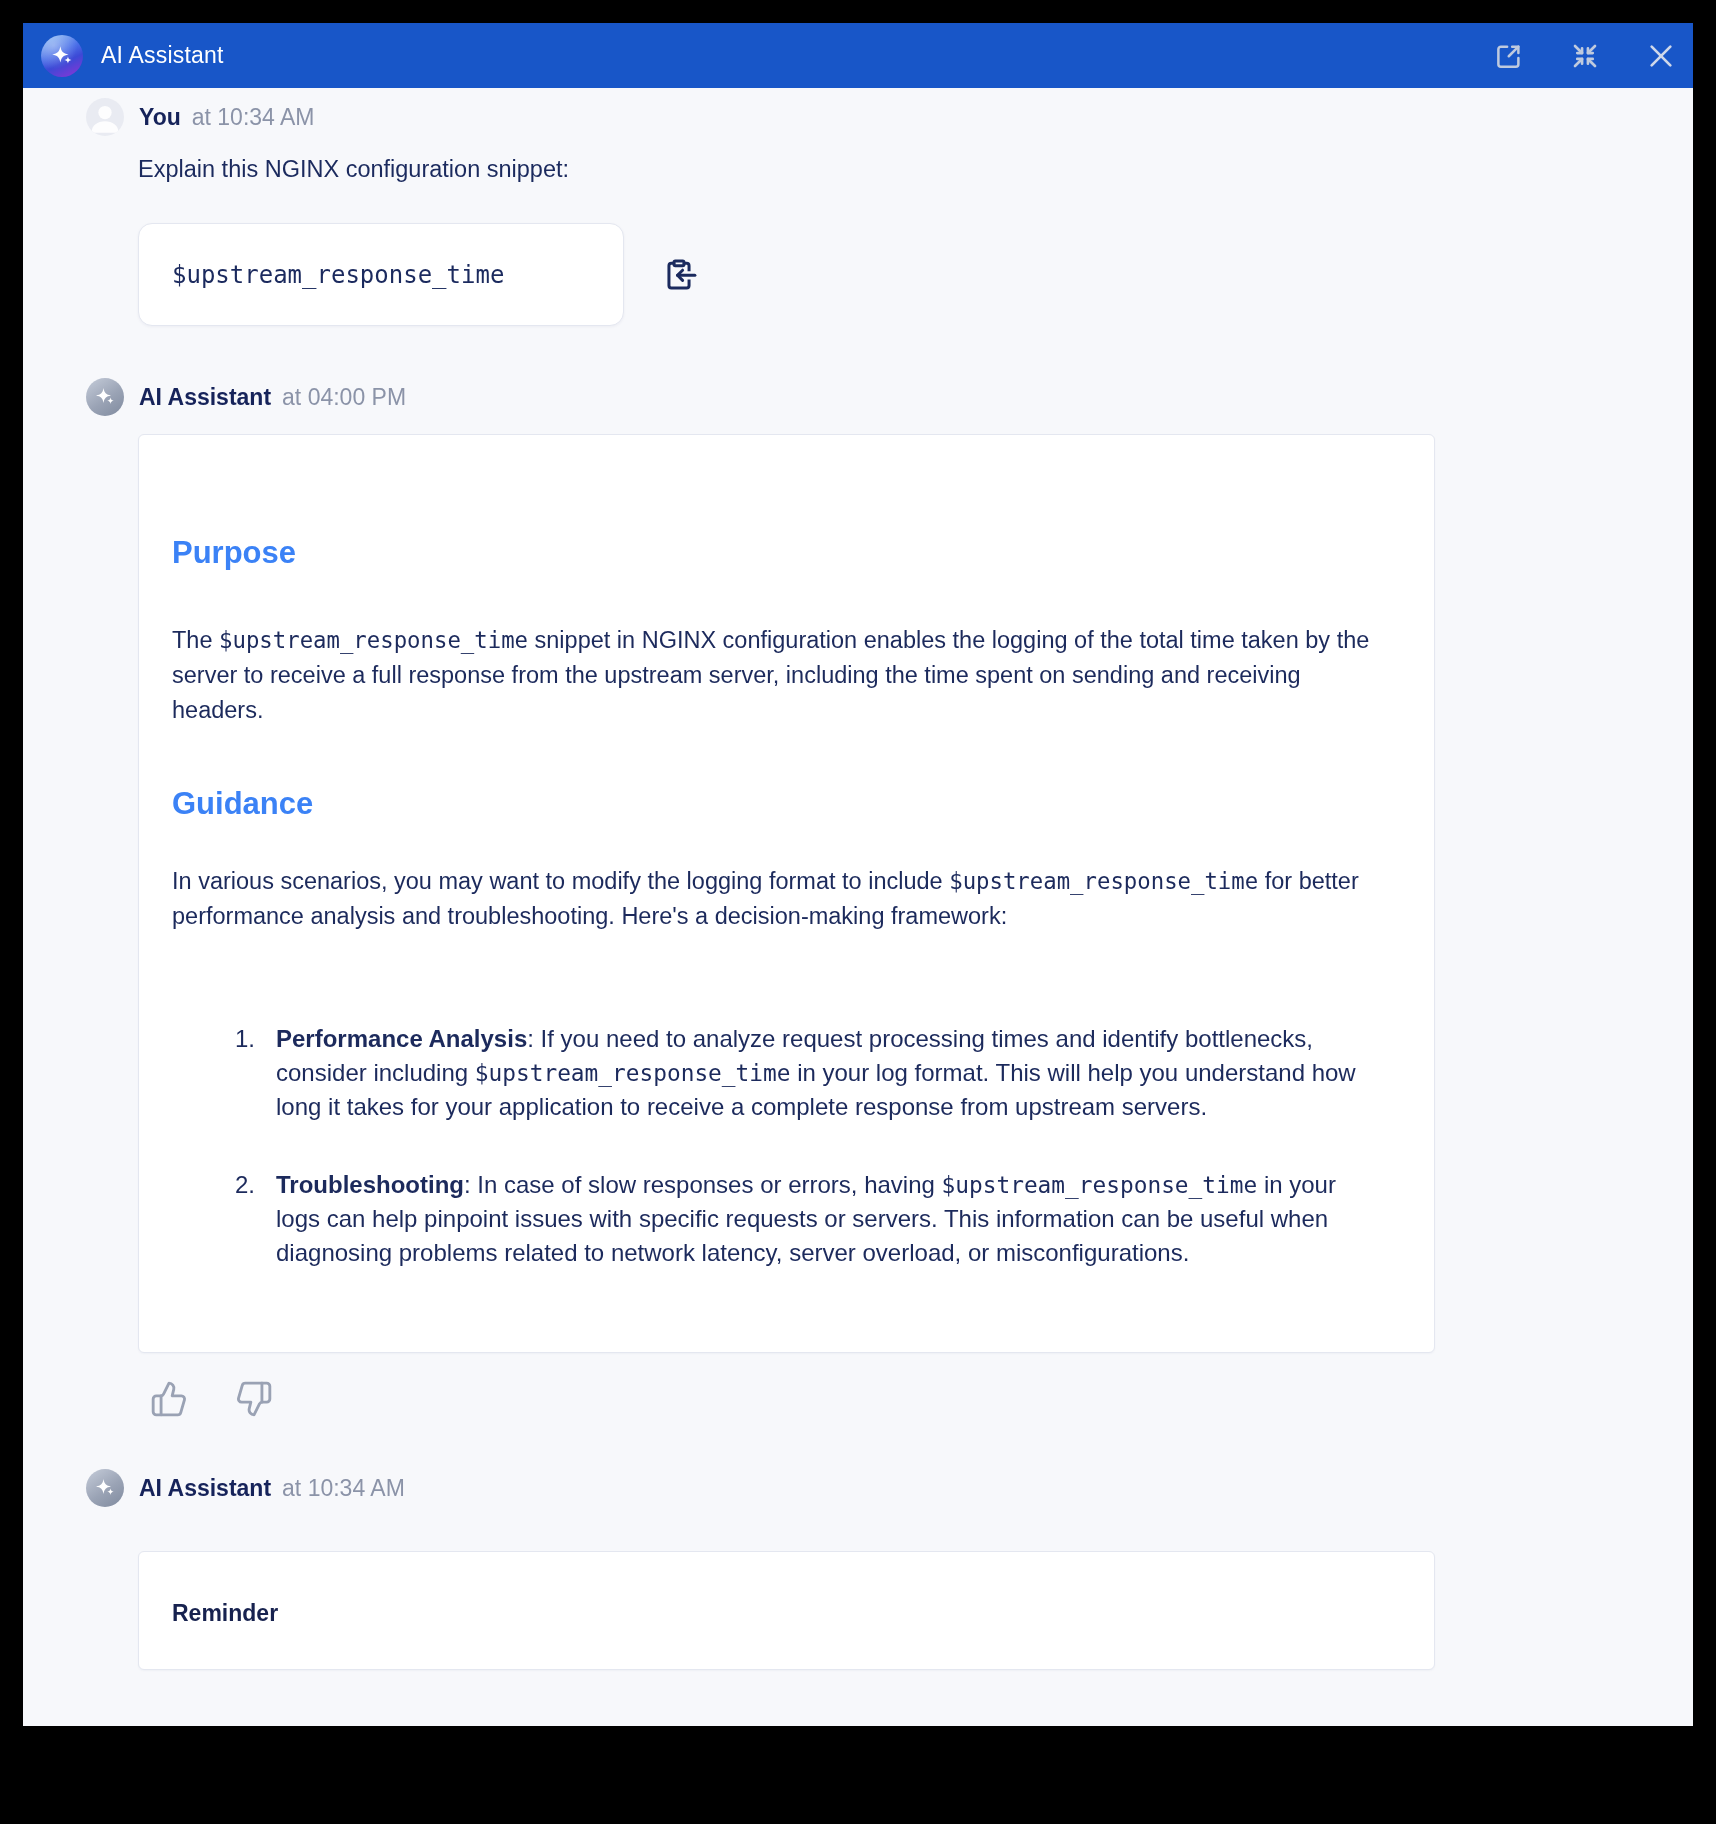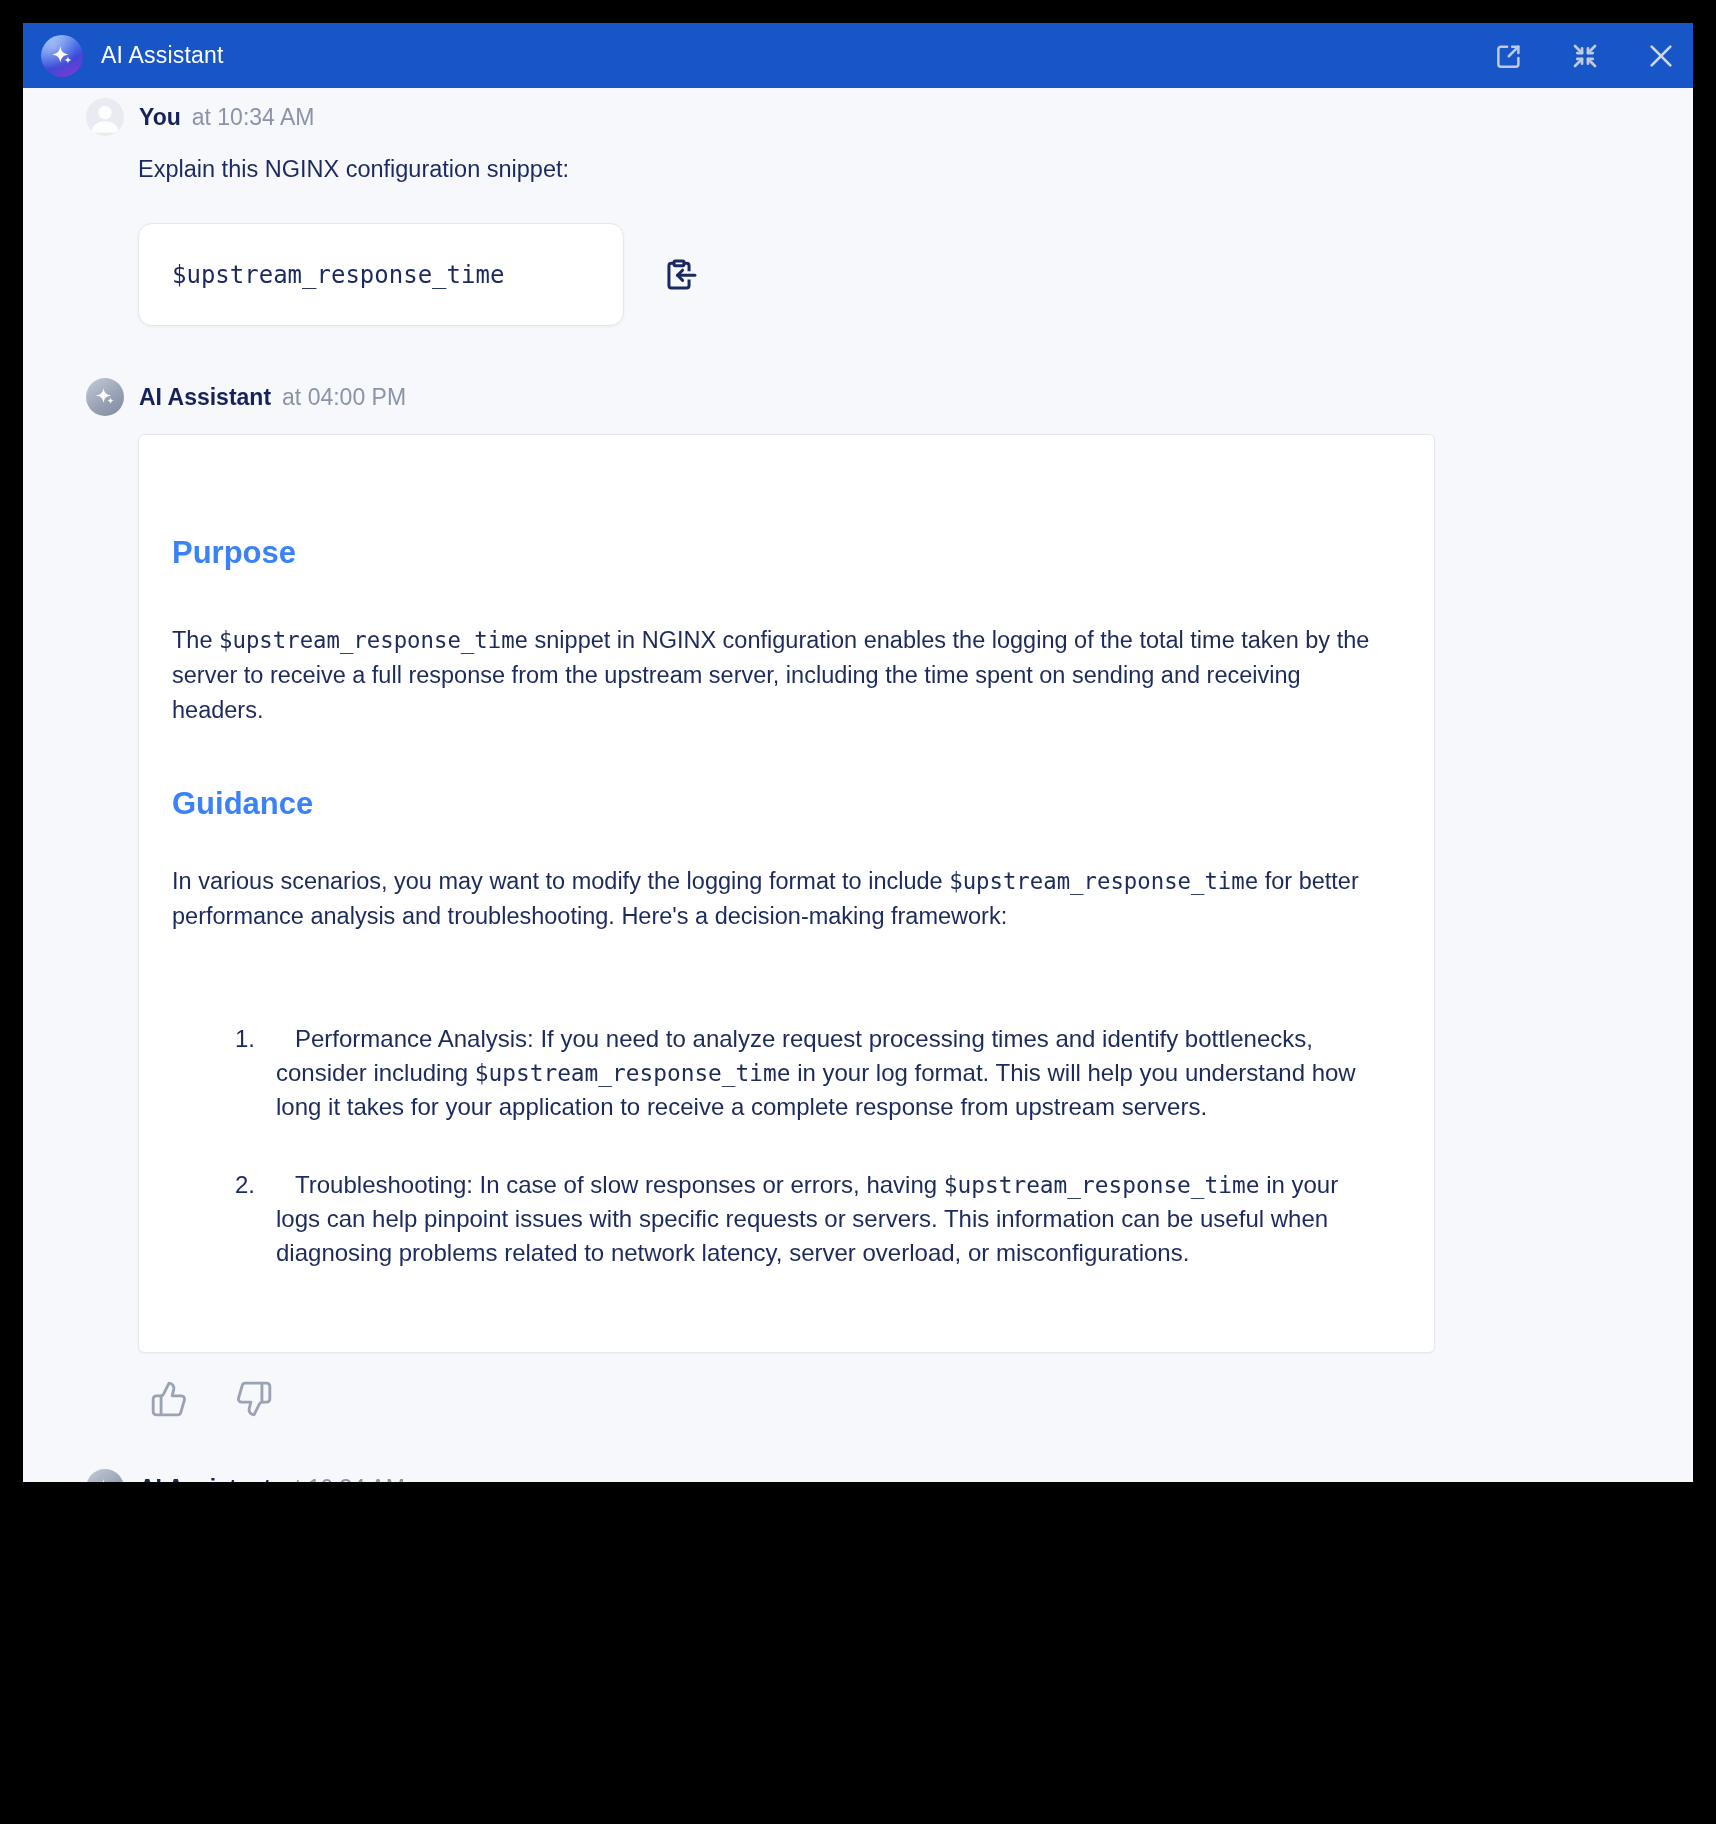--- a/index.html
+++ b/index.html
@@ -2,21 +2,21 @@
 <html><head>
 <meta charset="utf-8">
 <style>
   html,body{margin:0;padding:0;}
   body{
     width:1716px;height:1824px;position:relative;overflow:hidden;
     background:#000;
     font-family:"Liberation Sans", sans-serif;
   }
   .panel{
-    position:absolute;top:23px;left:23px;width:1670px;height:1459px;
+    position:absolute;top:23px;left:23px;width:1670px;height:1703px;
     background:#f7f8fb;overflow:hidden;
   }
   
   .hdr{
     height:65px;background:#1856c8;display:flex;align-items:center;
     padding:0 14px 0 18px;gap:18px;
   }
   .logo{
     width:42px;height:42px;border-radius:50%;flex:none;
     background:
@@ -60,21 +60,21 @@
   .response-card{margin-top:18px;padding:100px 40px 82px 33px;}
   .response-card h2{margin:0;font-size:31px;font-weight:700;color:#3b82f6;}
   .response-card h2.h2-gap{margin-top:58px;}
   .response-card p{margin:52px 0 0;font-size:23.5px;line-height:35px;color:#1c2a5c;max-width:1235px;}
   .response-card p.p-gap{margin-top:42px;}
   code.inline{font-family:"DejaVu Sans Mono", monospace;font-size:.95em;color:#1c2a5c;}
   .num-list{margin:88px 0 0 63px;}
   .num-item{display:flex;font-size:24px;line-height:34px;color:#1c2a5c;}
   .num-item + .num-item{margin-top:44px;}
   .num{width:41px;flex:none;}
-  .num-item strong{font-weight:400;margin-left:19px;}
+  .num-item strong{font-weight:700;}
   .num-body{max-width:1105px;}
   
   .feedback{display:flex;gap:45px;margin:26px 0 0 63px;}
   .fb-btn{background:none;border:none;padding:0;width:40px;height:40px;cursor:pointer;
     display:flex;align-items:center;justify-content:center;}
   
   .reminder-card{margin-top:44px;padding:48px 40px 42px 33px;}
   .reminder-card h3{margin:0;font-size:23px;font-weight:700;color:#17224f;}
   .reminder-card p{margin:16px 0 0;font-size:23px;line-height:34px;color:#1c2a5c;}
   

